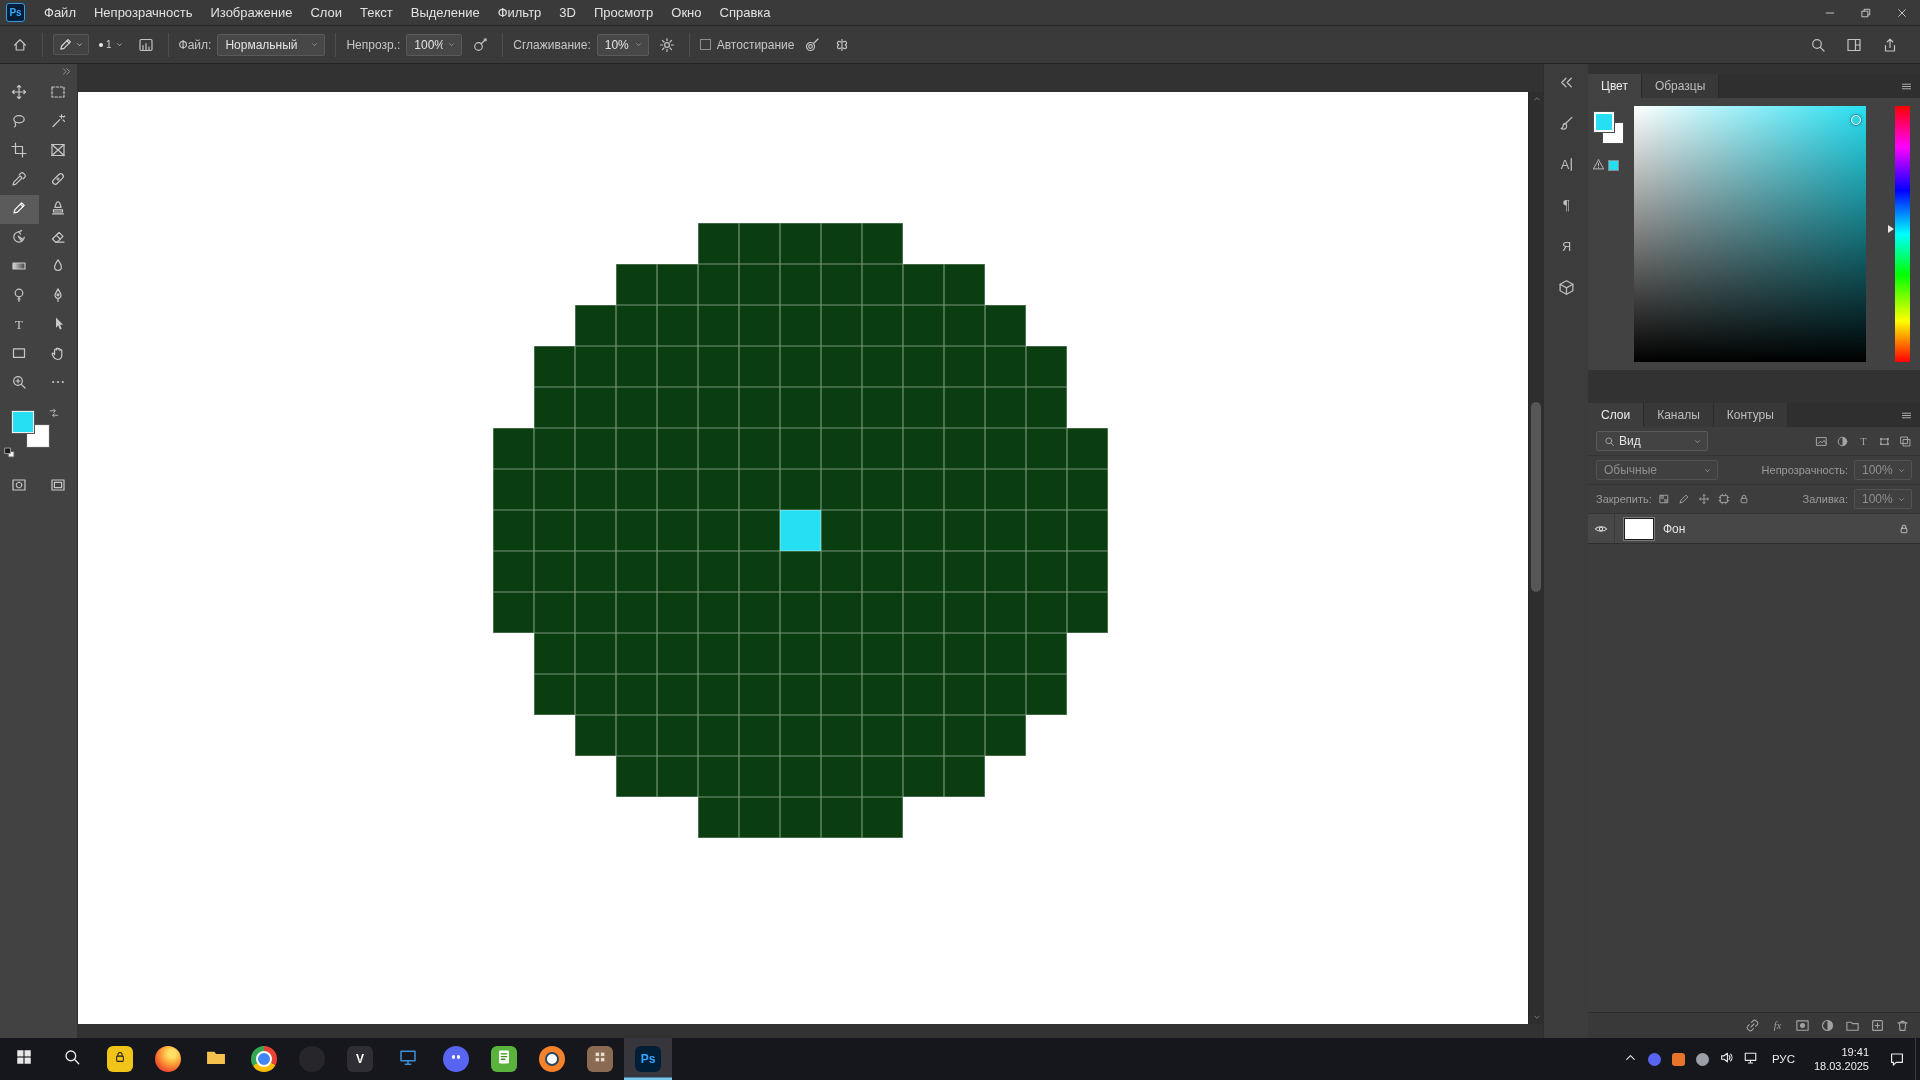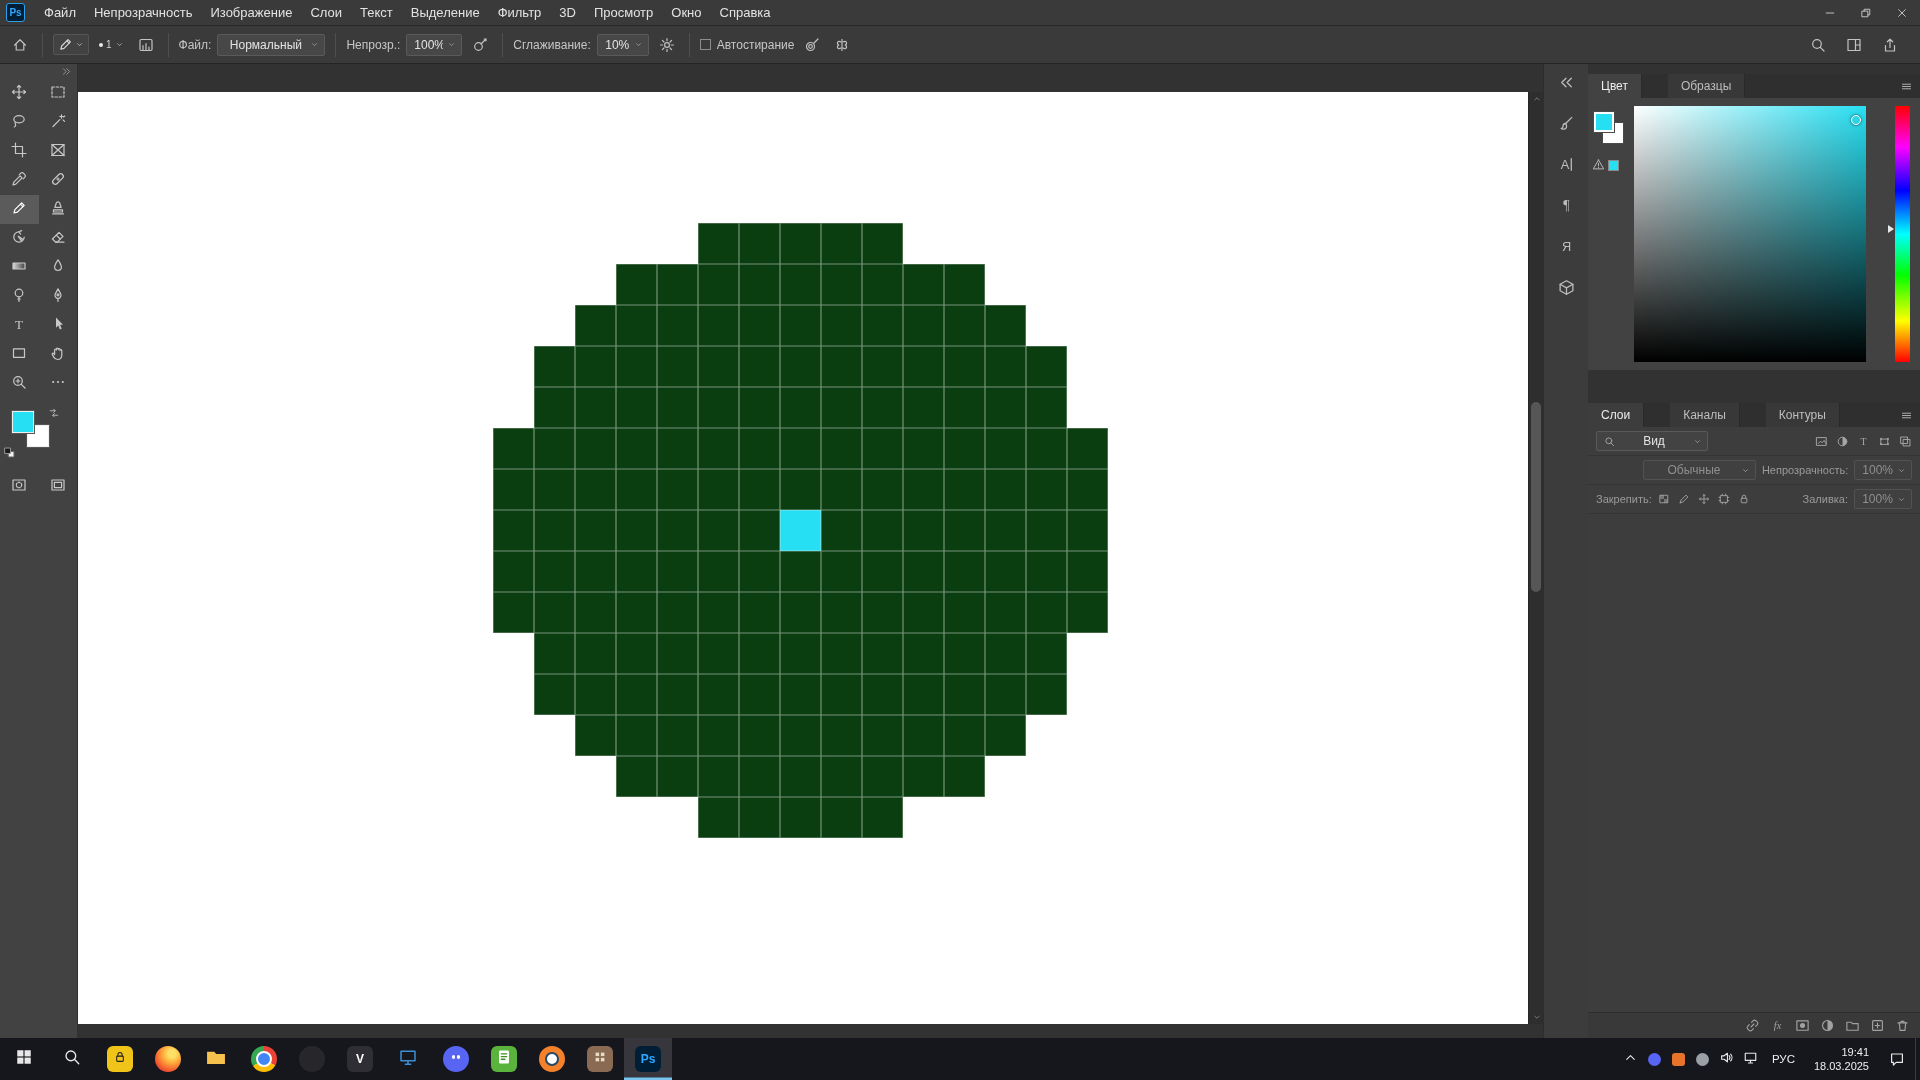--- a/index.html
+++ b/index.html
@@ -1,18 +1,18 @@
 <!DOCTYPE html>
 <html><head>
 <meta charset="utf-8">
 <style>
   * { margin:0; padding:0; box-sizing:border-box; }
   html,body { width:1920px; height:1080px; overflow:hidden; background:#323232;
     font-family:"Liberation Sans", sans-serif; -webkit-font-smoothing:antialiased; }
-  #stage { position:relative; width:1920px; height:1080px; background:#323232;text-align:center; }
+  #stage { position:relative; width:1920px; height:1080px; background:#323232; }
   .i { display:inline-flex; align-items:center; justify-content:center; }
 
   
   #menubar { position:absolute; left:0; top:0; right:0; height:26px; background:#3a3a3a;
     border-bottom:1px solid #282828; display:flex; align-items:center; color:#e2e2e2; font-size:13px; }
   .ps-logo { width:19px; height:19px; background:#001e36; color:#31a8ff; border:1px solid #2d9fe8;
     border-radius:3px; margin:0 10px 0 6px; display:flex; align-items:center; justify-content:center;
     font-size:10px; font-weight:bold; }
   .menu-item { padding:0 9px; height:100%; display:flex; align-items:center; white-space:nowrap; }
   #win-controls { margin-left:auto; display:flex; height:100%; }
@@ -77,21 +77,21 @@
   .sb-chev { color:#9a9a9a; }
 
   
   #dockstrip { position:absolute; left:1543px; top:64px; width:45px; bottom:42px; background:#3c3c3c;
     border-left:1px solid #2d2d2d; }
   #dock-icons { display:flex; flex-direction:column; align-items:center; padding-top:5px; gap:15px; color:#bdbdbd; }
   .dock-btn { width:30px; height:26px; display:flex; align-items:center; justify-content:center; }
 
   
   #panels { position:absolute; left:1588px; top:64px; width:332px; bottom:42px; background:#323232; }
-  .ptabs { height:24px; background:#2f2f2f; display:flex; align-items:stretch;gap:26px; }
+  .ptabs { height:24px; background:#2f2f2f; display:flex; align-items:stretch; }
   .ptab { padding:0 13px; display:flex; align-items:center; font-size:12px; color:#bdbdbd;
     background:#383838; border-right:1px solid #2a2a2a; }
   .ptab.active { background:#424242; color:#ececec; }
   .ptab.active-l { background:#3d3d3d; color:#ececec; }
   .pmenu { margin-left:auto; align-self:center; margin-right:7px; color:#b0b0b0; }
 
   #color-panel { position:absolute; left:0; right:0; top:10px; }
   #color-body { position:relative; height:272px; background:#424242; }
   .cp-fg { position:absolute; left:6px; top:14px; width:20px; height:20px; border:2px solid #fff; outline:1px solid #4a4a4a; z-index:2; }
   .cp-bg { position:absolute; left:15px; top:25px; width:20px; height:20px; border:2px solid #fff; outline:1px solid #4a4a4a; }
@@ -106,21 +106,21 @@
     border-top:4px solid transparent; border-bottom:4px solid transparent; border-left:6px solid #e8e8e8; }
 
   #layers-panel { position:absolute; left:0; right:0; top:339px; bottom:0; display:flex; flex-direction:column; }
   .lrow { display:flex; align-items:center; gap:6px; padding:0 8px; height:29px;
     border-bottom:1px solid #343434; background:#3d3d3d; }
   .dd-view { width:112px; height:20px; background:#434343; }
   .fi { margin-left:auto; display:flex; gap:8px; color:#a5a5a5; }
   .mlab { font-size:11px; color:#9a9a9a; white-space:nowrap; }
   .dd.disabled { background:#404040; border-color:#525252; }
   .dd.disabled .cv { color:#8f8f8f; }
-  .dd-blend { width:122px; height:20px;margin-left:47px; }
+  .dd-blend { width:122px; height:20px; }
   .dd-num { width:58px; height:20px; }
   .ml-auto { margin-left:auto; }
   #lock-icons { display:flex; gap:8px; color:#a5a5a5; }
   .mini-i { display:inline-flex; }
   .layer-row { display:flex; align-items:center; height:30px; background:#474747; border-bottom:1px solid #2f2f2f; }
   .eye { width:27px; height:100%; display:flex; align-items:center; justify-content:center;
     color:#d8d8d8; border-right:1px solid #383838; }
   .thumb { width:30px; height:22px; margin:0 9px; border:1px solid #1e1e1e; outline:1px solid #7a7a7a; }
   .lname { font-size:12px; color:#e2e2e2; }
   .llock { margin-left:auto; margin-right:10px; color:#c9c9c9; }
@@ -926,20 +926,36 @@
         <span class="mlab ml-auto">Заливка:</span>
         <div class="dd dd-num disabled">
           <span class="cv">100%</span>
           <span class="i">
               <svg width="9" height="9" viewBox="0 0 16 16" fill="none" stroke="currentColor" stroke-width="1.2" stroke-linecap="round" stroke-linejoin="round">
                 <path d="M4.5 6.5 8 10l3.5-3.5"></path>
               </svg>
             </span>
         </div>
       </div>
+      <div class="layer-row">
+        <span class="eye">
+            <svg width="14" height="14" viewBox="0 0 16 16" fill="none" stroke="currentColor" stroke-width="1.2" stroke-linecap="round" stroke-linejoin="round">
+              <path d="M1.5 8C4 4.6 12 4.6 14.5 8 12 11.4 4 11.4 1.5 8z"></path>
+              <circle cx="8" cy="8" r="1.9"></circle>
+            </svg>
+          </span>
+        <div class="thumb" style="background: rgb(255, 255, 255);"></div>
+        <span class="lname">Фон</span>
+        <span class="i llock">
+            <svg width="12" height="12" viewBox="0 0 16 16" fill="none" stroke="currentColor" stroke-width="1.2" stroke-linecap="round" stroke-linejoin="round">
+              <rect x="4.2" y="7" width="7.6" height="6" rx="1"></rect>
+              <path d="M5.6 7V5.3a2.4 2.4 0 0 1 4.8 0V7"></path>
+            </svg>
+          </span>
+      </div>
       <div class="layers-empty"></div>
       <div class="lbottom">
         <div id="layers-bottom-icons">
             <span class="lb-i">
               <svg width="15" height="15" viewBox="0 0 16 16" fill="none" stroke="currentColor" stroke-width="1.2" stroke-linecap="round" stroke-linejoin="round">
                 <path d="M6.4 9.6l3.2-3.2"></path>
                 <path d="M7 4.6 8.6 3a2.3 2.3 0 0 1 3.2 0l1.2 1.2a2.3 2.3 0 0 1 0 3.2L11.4 9"></path>
                 <path d="M9 11.4 7.4 13a2.3 2.3 0 0 1-3.2 0L3 11.8a2.3 2.3 0 0 1 0-3.2L4.6 7"></path>
               </svg>
             </span>

